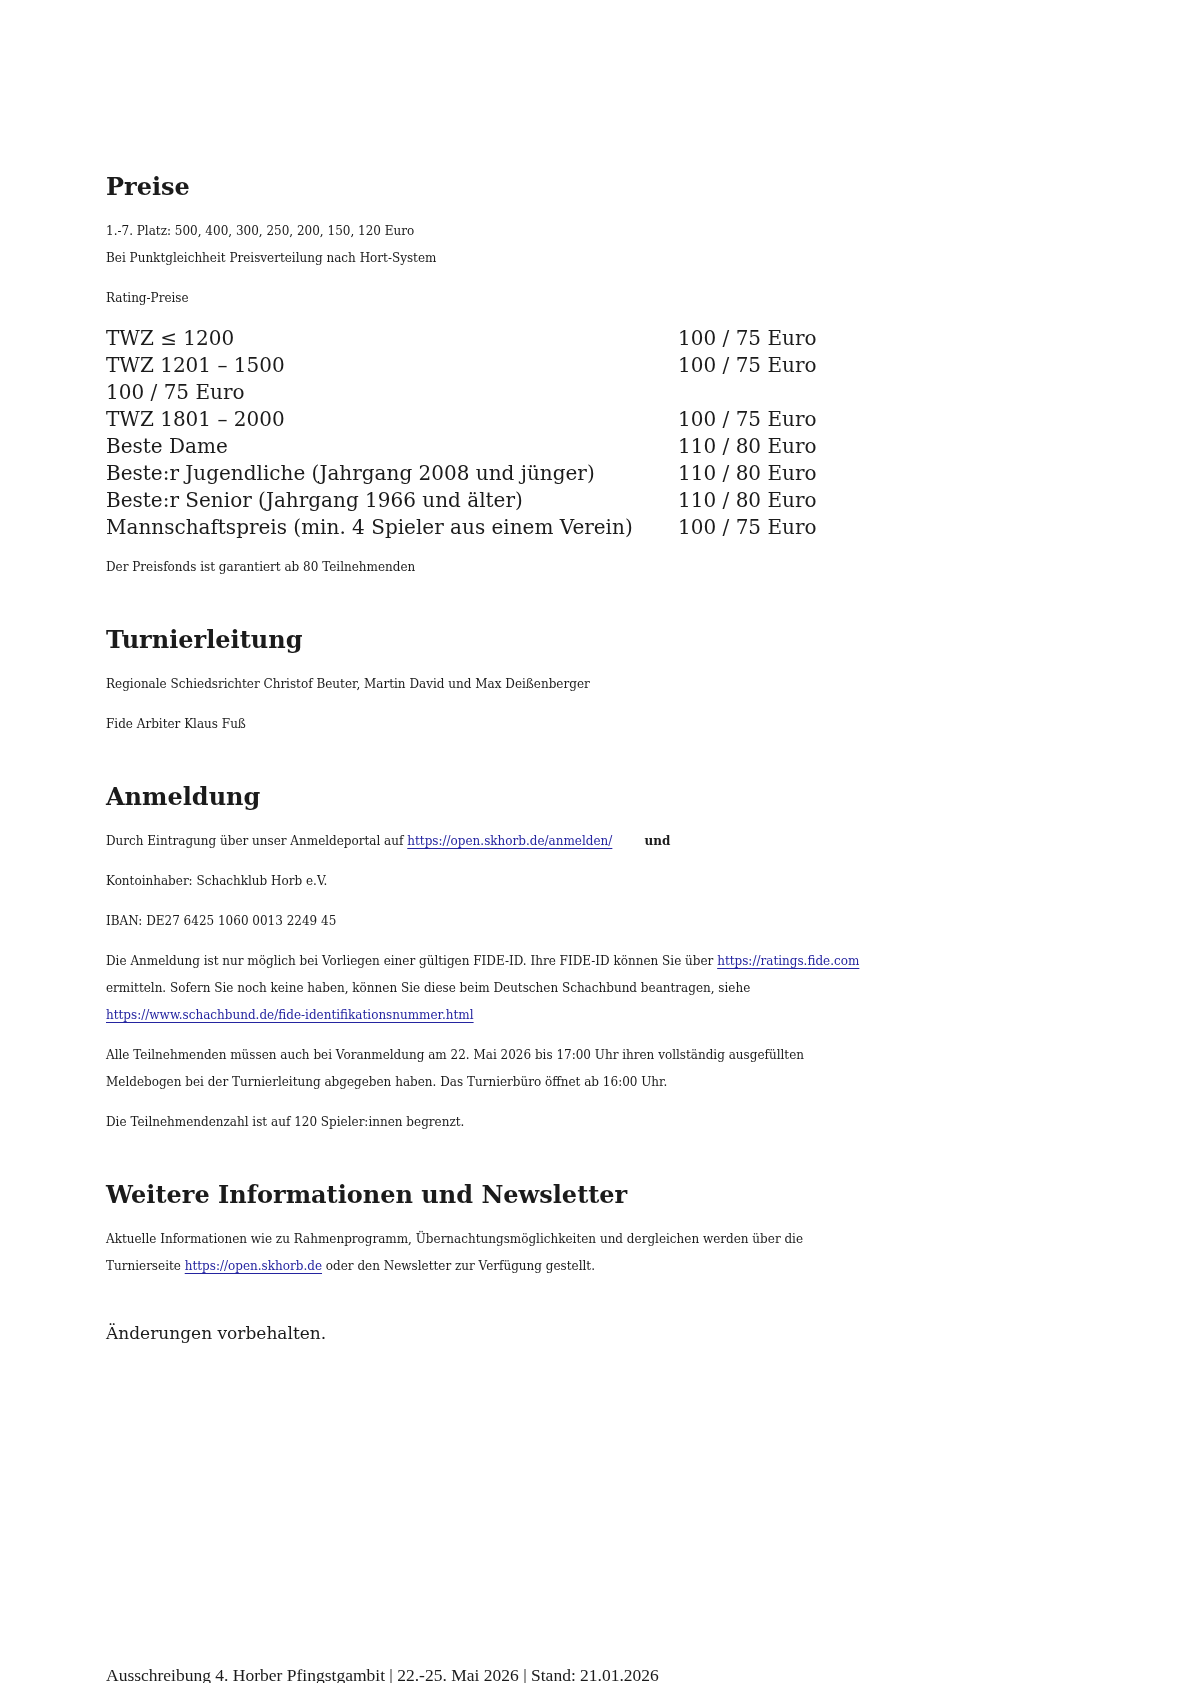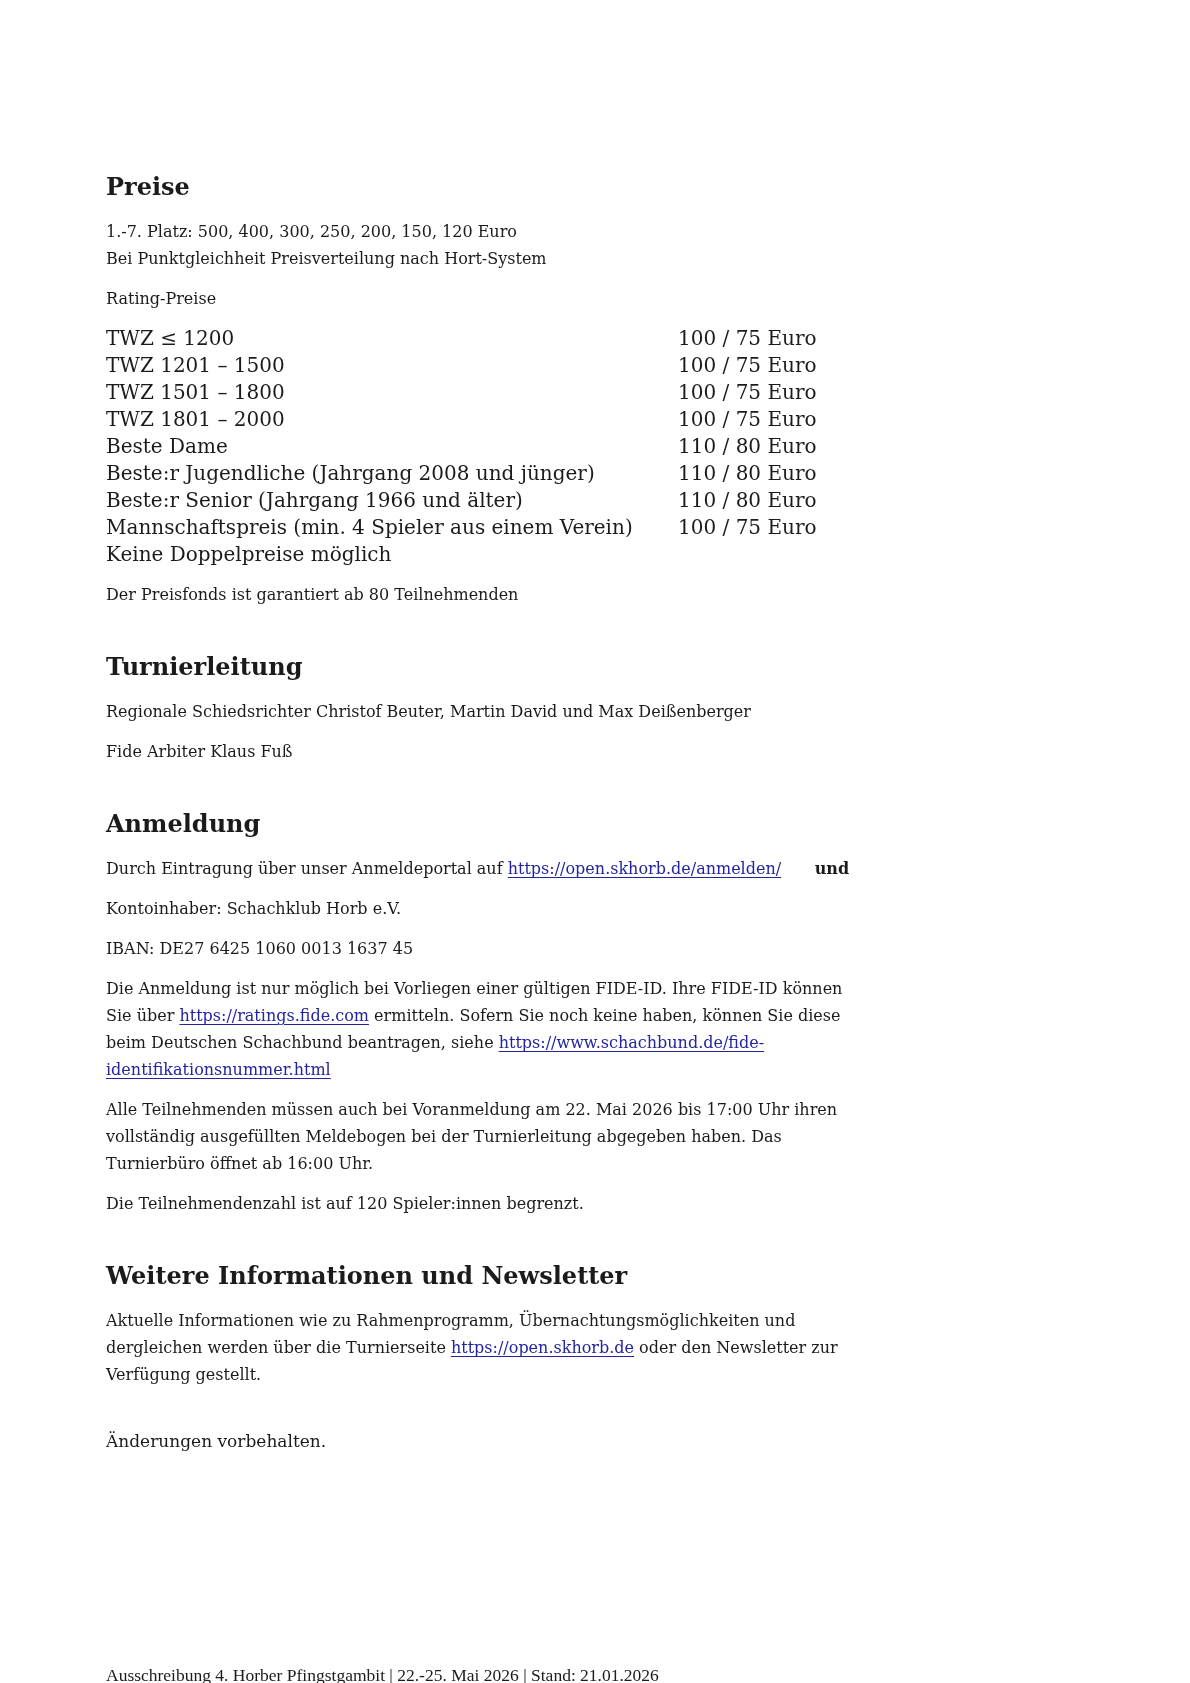--- a/index.html
+++ b/index.html
@@ -20,21 +20,21 @@
   }
   .content { padding: 172px 106px 0 106px; }
   .h {
     font-size: 24px;
     line-height: 30px;
     font-weight: 700;
     margin: 44px 0 16px 0;
   }
   .content > .section:first-child .h { margin-top: 0; }
   .para {
-    font-size: 16px;
+    font-size: 12px;
     line-height: 27px;
     margin: 0 0 13px 0;
     overflow-wrap: break-word;
   }
   .rating-table { margin: 0 0 13px 0; }
   .trow { display: grid; grid-template-columns: 572px 1fr; }
   .tcell { font-size: 20px; line-height: 27px; }
   .doc-link {
     color: var(--link);
     text-decoration: underline;
@@ -72,21 +72,20 @@
       <div class="rating-table">
           <div class="trow">
             <div class="tcell">TWZ ≤ 1200</div>
             <div class="tcell">100 / 75 Euro</div>
           </div>
           <div class="trow">
             <div class="tcell">TWZ 1201 – 1500</div>
             <div class="tcell">100 / 75 Euro</div>
           </div>
           <div class="trow">
-            <div class="tcell">TWZ 1501 – 1800</div>
             <div class="tcell">100 / 75 Euro</div>
           </div>
           <div class="trow">
             <div class="tcell">TWZ 1801 – 2000</div>
             <div class="tcell">100 / 75 Euro</div>
           </div>
           <div class="trow">
             <div class="tcell">Beste Dame</div>
             <div class="tcell">110 / 80 Euro</div>
           </div>
@@ -96,41 +95,40 @@
           </div>
           <div class="trow">
             <div class="tcell">Beste:r Senior (Jahrgang 1966 und älter)</div>
             <div class="tcell">110 / 80 Euro</div>
           </div>
           <div class="trow">
             <div class="tcell">Mannschaftspreis (min. 4 Spieler aus einem Verein)</div>
             <div class="tcell">100 / 75 Euro</div>
           </div>
           <div class="trow">
-            <div class="tcell">Keine Doppelpreise möglich</div>
             <div class="tcell"></div>
           </div>
         </div>
       <p class="para">Der Preisfonds ist garantiert ab 80 Teilnehmenden</p>
     </section>
 
     <section class="section">
       <h2 class="h">Turnierleitung</h2>
       <div>
           <p class="para"><span>Regionale Schiedsrichter Christof Beuter, Martin David und Max Deißenberger</span></p>
           <p class="para"><span>Fide Arbiter Klaus Fuß</span></p>
         </div>
     </section>
 
     <section class="section">
       <h2 class="h">Anmeldung</h2>
       <div>
           <p class="para"><span>Durch Eintragung über unser Anmeldeportal auf </span><a href="#" class="doc-link">https://open.skhorb.de/anmelden/</a><strong> und</strong></p>
           <p class="para"><span>Kontoinhaber: Schachklub Horb e.V.</span></p>
-          <p class="para"><span>IBAN: DE27 6425 1060 0013 1637 45</span></p>
+          <p class="para"><span>IBAN: DE27 6425 1060 0013 2249 45</span></p>
           <p class="para"><span>Die Anmeldung ist nur möglich bei Vorliegen einer gültigen FIDE-ID. Ihre FIDE-ID können Sie über </span><a href="#" class="doc-link">https://ratings.fide.com</a><span> ermitteln. Sofern Sie noch keine haben, können Sie diese beim Deutschen Schachbund beantragen, siehe </span><a href="#" class="doc-link">https://www.schachbund.de/fide-identifikationsnummer.html</a></p>
           <p class="para"><span>Alle Teilnehmenden müssen auch bei Voranmeldung am 22. Mai 2026 bis 17:00 Uhr ihren vollständig ausgefüllten Meldebogen bei der Turnierleitung abgegeben haben. Das Turnierbüro öffnet ab 16:00 Uhr.</span></p>
           <p class="para"><span>Die Teilnehmendenzahl ist auf 120 Spieler:innen begrenzt.</span></p>
         </div>
     </section>
 
     <section class="section">
       <h2 class="h">Weitere Informationen und Newsletter</h2>
       <div>
           <p class="para"><span>Aktuelle Informationen wie zu Rahmenprogramm, Übernachtungsmöglichkeiten und dergleichen werden über die Turnierseite </span><a href="#" class="doc-link">https://open.skhorb.de</a><span> oder den Newsletter zur Verfügung gestellt.</span></p>

